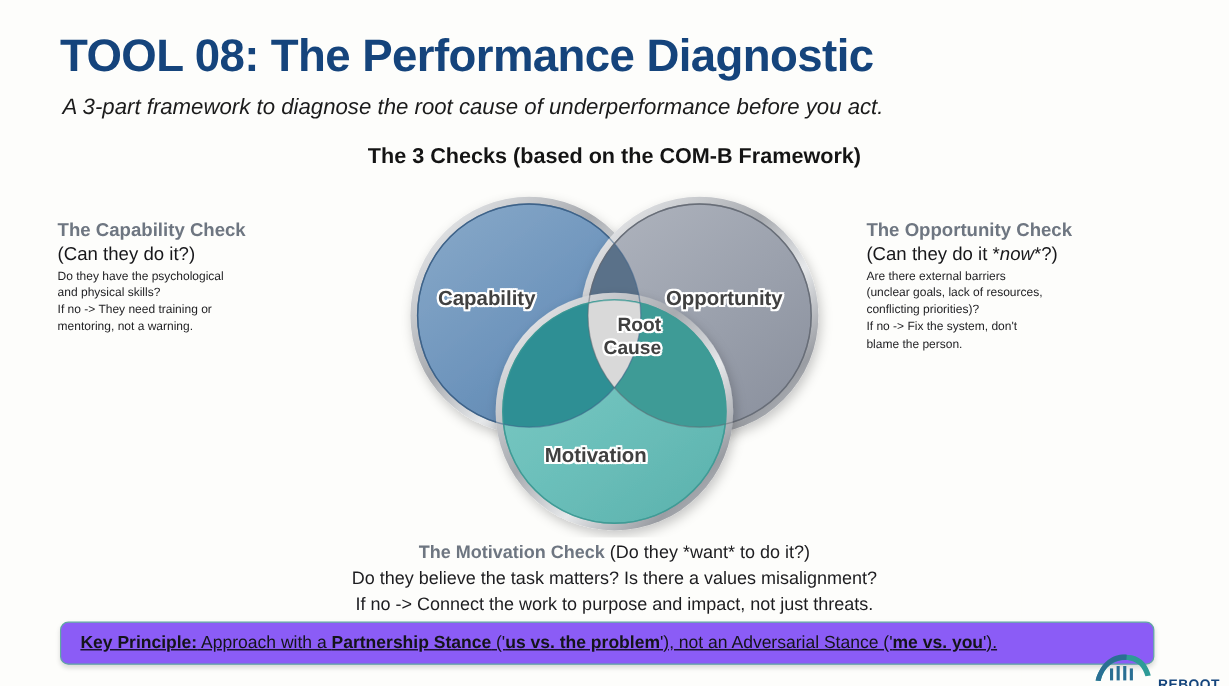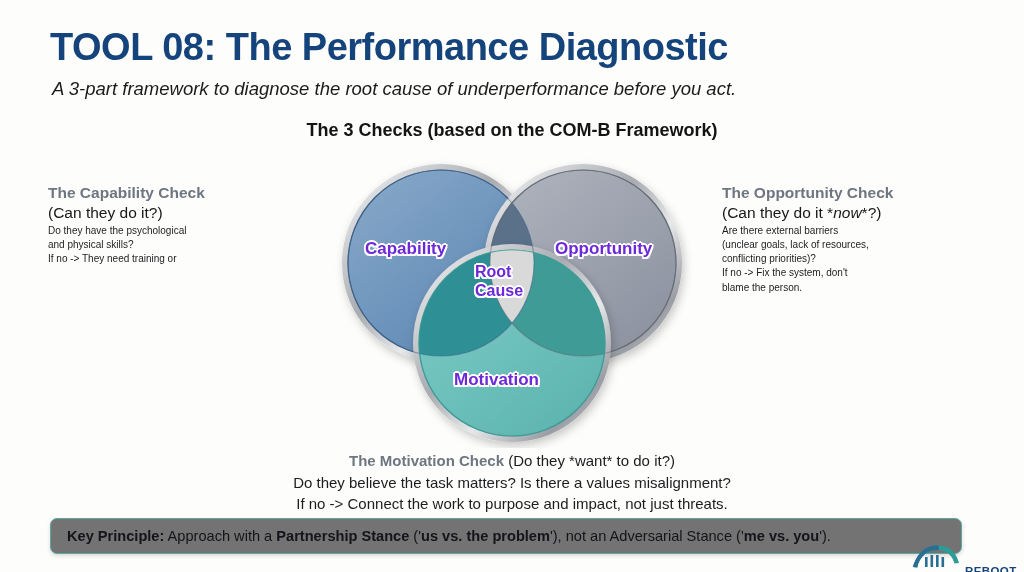--- a/index.html
+++ b/index.html
@@ -73,36 +73,36 @@
   .venn {
     position: absolute;
     left: 323px; top: 158px;
     width: 378px; height: 290px;
   }
   .venn svg { display: block; }
 
   .venn-label {
     position: absolute;
     font-weight: bold;
-    color: #6d28d9;
+    color: #404040;
     text-shadow:
       -1.5px -1.5px 0 #ffffff,  1.5px -1.5px 0 #ffffff,
       -1.5px  1.5px 0 #ffffff,  1.5px  1.5px 0 #ffffff,
        0 -1.8px 0 #ffffff, 0 1.8px 0 #ffffff,
       -1.8px 0 0 #ffffff, 1.8px 0 0 #ffffff;
     white-space: nowrap;
     pointer-events: none;
   }
   .lbl-capability  { left: 42px;  top: 81px;  font-size: 17px; }
   .lbl-opportunity { left: 232px; top: 81px;  font-size: 17px; }
   .lbl-motivation  { left: 131px; top: 212px; font-size: 17px; }
   .lbl-root {
     left: 152px; top: 105px;
     font-size: 16px;
-    text-align: left;
+    text-align: right;
     line-height: 1.18;
     white-space: normal;
     width: 76px;
   }
 
   
   .motivation-caption {
     position: absolute;
     left: 0; top: 450px;
     width: 1024px;
@@ -114,26 +114,27 @@
   .motivation-caption .mc-title {
     font-weight: bold;
     color: #6e7681;
   }
 
   
   .key-bar {
     position: absolute;
     left: 50px; top: 518px;
     width: 910px; height: 34px;
-    background: #737373;
+    background: #8b5cf6;
     border: 1.6px solid #5fa8a2;
     border-radius: 7px;
     box-shadow: 0 2px 4px rgba(0,0,0,0.14);
     display: flex;
     align-items: center;
+    text-decoration: underline;
   }
   .key-text {
     padding-left: 16px;
     font-size: 14.6px;
     color: #14141a;
     white-space: nowrap;
   }
   .key-text b { font-weight: bold; }
 
   
@@ -167,20 +168,21 @@
 
   <div class="section-heading">The 3 Checks (based on the COM-B Framework)</div>
 
   <div class="block block-left">
     <div class="block-title">The Capability Check</div>
     <div class="block-sub">(Can they do it?)</div>
     <div class="block-body">
       <span class="ln">Do they have the psychological</span>
       <span class="ln">and physical skills?</span>
       <span class="ln">If no -&gt; They need training or</span>
+      <span class="ln">mentoring, not a warning.</span>
     </div>
   </div>
 
   <div class="block block-right">
     <div class="block-title">The Opportunity Check</div>
     <div class="block-sub">
       <span>(Can they do it *</span><em class="stars">now</em><span>*?)</span>
     </div>
     <div class="block-body">
       <span class="ln">Are there external barriers</span>

